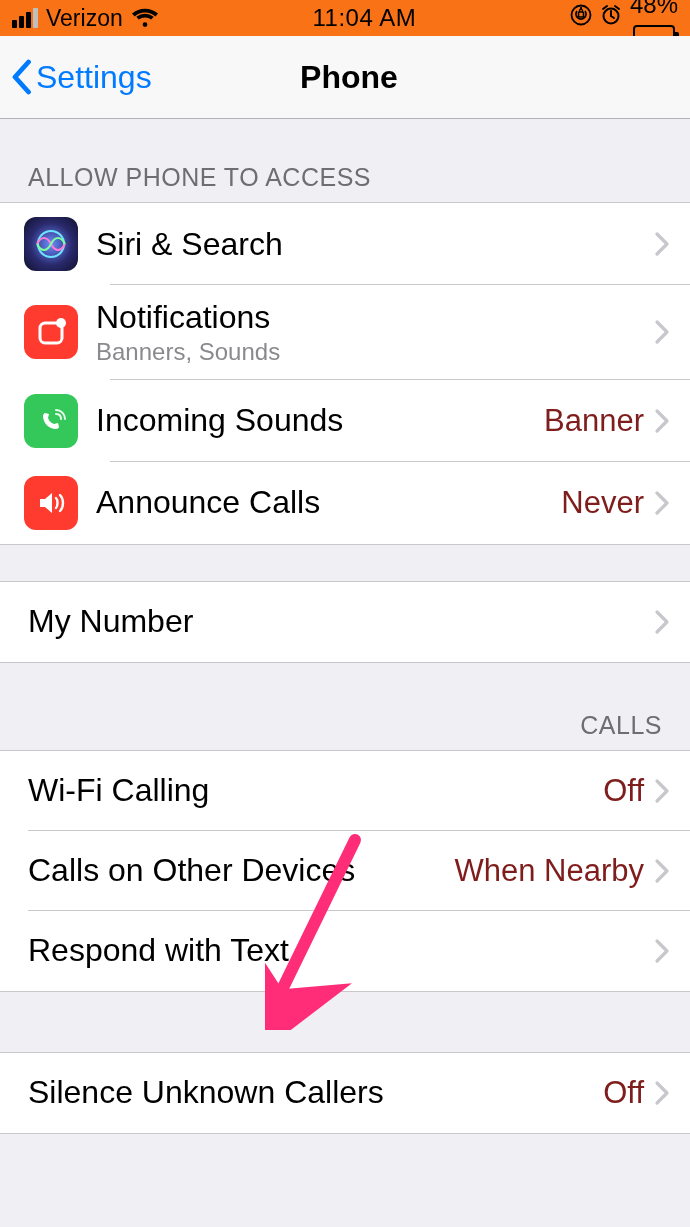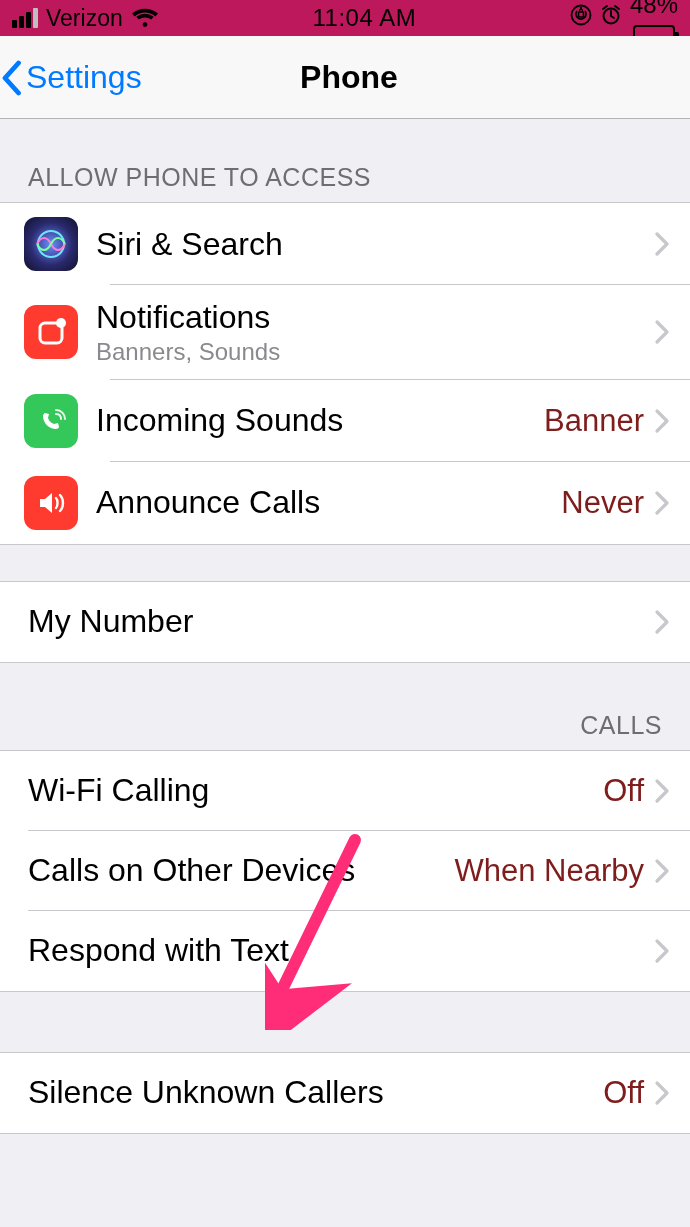--- a/index.html
+++ b/index.html
@@ -12,21 +12,21 @@
     overflow: hidden;
   }
 
   
   .status-bar {
     height: 36px;
     display: flex;
     align-items: center;
     justify-content: space-between;
     padding: 0 12px;
-    background: #be185d;
+    background: #f97316;
     font-size: 24px;
     font-weight: 500;
   }
   .status-left, .status-right { display: flex; align-items: center; gap: 8px; }
   .status-center { font-weight: 400; letter-spacing: 0.5px; }
   .signal { display: inline-flex; align-items: flex-end; gap: 2px; }
   .signal span { display:inline-block; width:5px; background:#000; border-radius:1px; }
   .signal span:nth-child(1){height:8px;}
   .signal span:nth-child(2){height:12px;}
   .signal span:nth-child(3){height:16px;}
@@ -41,23 +41,24 @@
   
   .nav-bar {
     height: 83px;
     background: #f8f8f8;
     border-bottom: 1px solid #b2b2b4;
     position: relative;
     display:flex;
     align-items:center;
   }
   .nav-back {
-    display:flex; align-items:flex-end;
+    display:flex; align-items:center;
     color:#007aff;
     font-size:32px;
+    padding-left:10px;
     gap:4px;
   }
   .nav-back svg { width:22px; height:36px; }
   .nav-title {
     position:absolute; left:8px; right:0; text-align:center;
     font-size:32px; font-weight:600; pointer-events:none;
   }
 
   
   .section-header {

